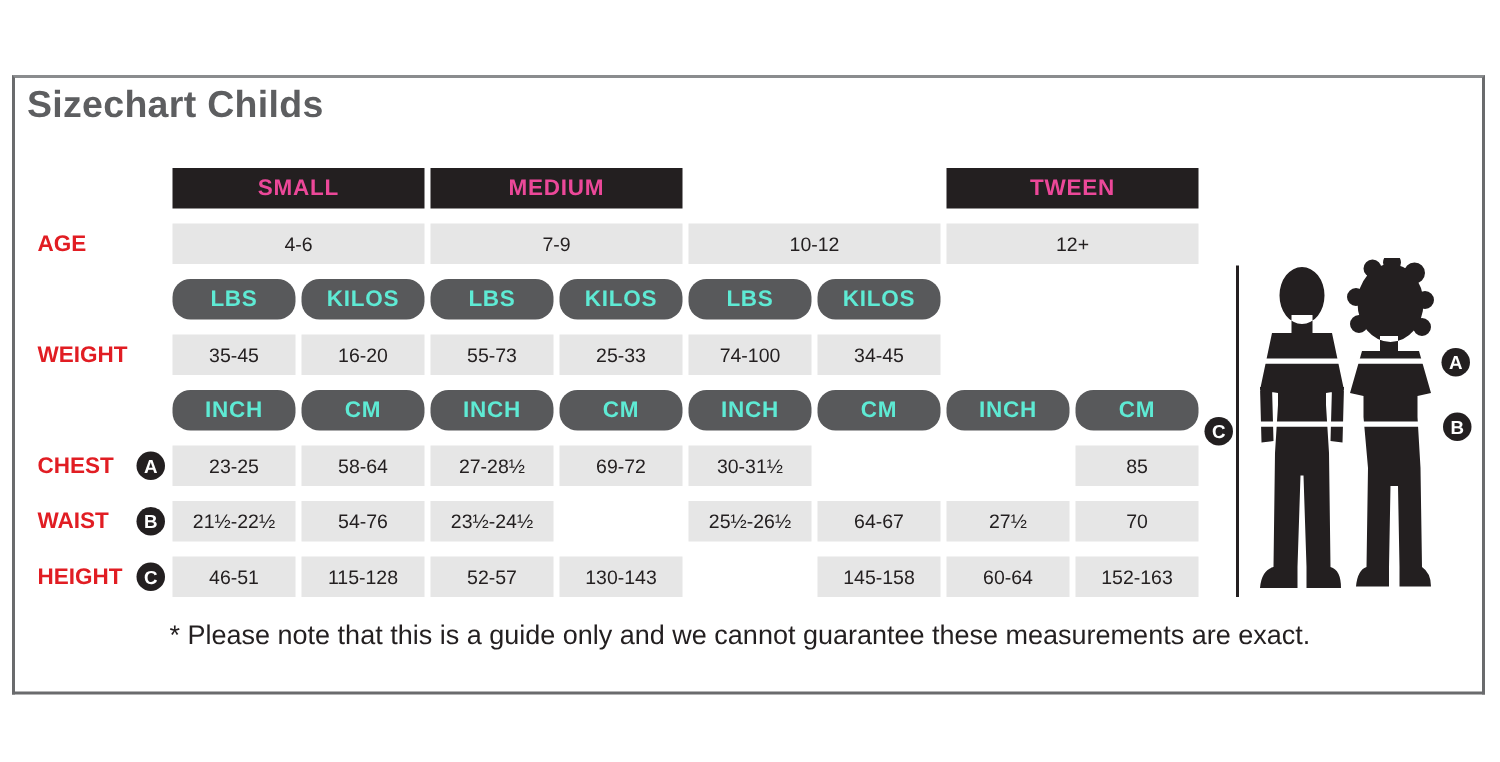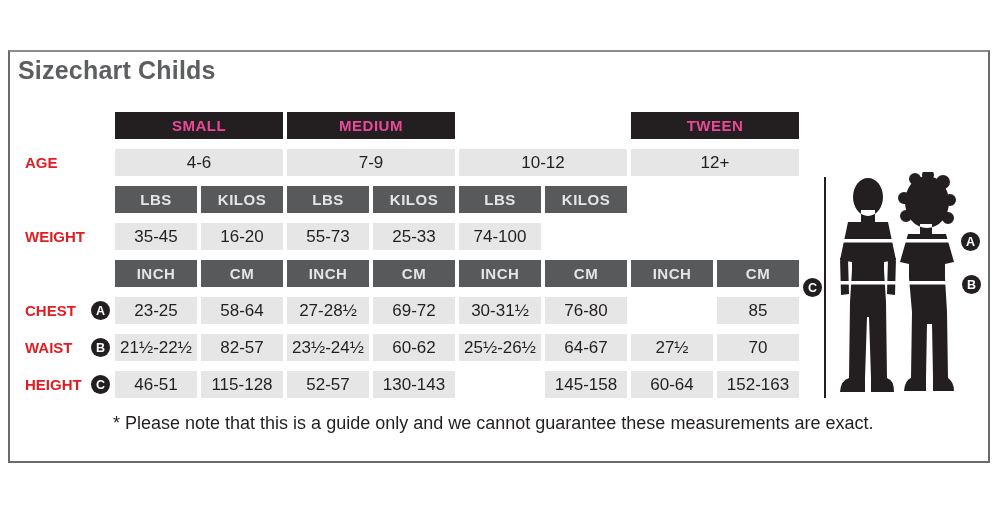--- a/index.html
+++ b/index.html
@@ -19,23 +19,23 @@
 
   .page-title{position:absolute;left:18px;top:56px;font-size:25px;font-weight:bold;
               color:var(--title-gray);letter-spacing:0.2px;}
 
   .grid{position:absolute;left:16px;top:112px;display:grid;
         grid-template-columns:95px repeat(8,82px);
         grid-auto-rows:27px;gap:10px 4px;}
 
   .sh{background:var(--header-black);color:#ec4899;font-size:15px;font-weight:bold;
       display:flex;align-items:center;justify-content:center;letter-spacing:0.5px;}
-  .uh{background:var(--unit-gray);color:#e5e5e5;font-size:15px;font-weight:bold;
-      display:flex;align-items:center;justify-content:center;letter-spacing:0.5px;}
-  .cv{background:var(--cell-gray);color:var(--header-black);font-size:17px;
+  .uh{background:var(--unit-gray);color:#5eead4;font-size:15px;font-weight:bold;
+      display:flex;align-items:center;justify-content:center;letter-spacing:0.5px;border-radius:12px;}
+  .cv{background:var(--cell-gray);color:var(--header-black);font-size:13px;
       display:flex;align-items:center;justify-content:center;}
   .lab{color:var(--accent-red);font-size:15px;font-weight:bold;
        display:flex;align-items:center;padding-left:9px;}
   .bdg{width:19px;height:19px;border-radius:50%;background:var(--header-black);
        color:#fff;font-size:12.5px;font-weight:bold;display:flex;align-items:center;
        justify-content:center;flex:0 0 auto;}
   .lab .bdg{margin-left:auto;margin-right:1px;}
 
   .footnote{position:absolute;left:113px;top:413px;font-size:18px;color:var(--header-black);}
 
@@ -75,50 +75,49 @@
     <div class="uh" style="grid-area:3/7">KILOS</div>
 
     <div class="lab" style="grid-area:4/1">
         <span>WEIGHT</span>
       </div>
     <div class="cv" style="grid-area:4/2">35-45</div>
     <div class="cv" style="grid-area:4/3">16-20</div>
     <div class="cv" style="grid-area:4/4">55-73</div>
     <div class="cv" style="grid-area:4/5">25-33</div>
     <div class="cv" style="grid-area:4/6">74-100</div>
+    <div class="cv" style="grid-area:4/7">34-45</div>
 
     <div class="uh" style="grid-area:5/2">INCH</div>
     <div class="uh" style="grid-area:5/3">CM</div>
     <div class="uh" style="grid-area:5/4">INCH</div>
     <div class="uh" style="grid-area:5/5">CM</div>
     <div class="uh" style="grid-area:5/6">INCH</div>
     <div class="uh" style="grid-area:5/7">CM</div>
     <div class="uh" style="grid-area:5/8">INCH</div>
     <div class="uh" style="grid-area:5/9">CM</div>
 
     <div class="lab" style="grid-area:6/1">
       <span>CHEST</span>
       <span class="bdg">A</span>
     </div>
     <div class="cv" style="grid-area:6/2">23-25</div>
     <div class="cv" style="grid-area:6/3">58-64</div>
     <div class="cv" style="grid-area:6/4">27-28½</div>
     <div class="cv" style="grid-area:6/5">69-72</div>
     <div class="cv" style="grid-area:6/6">30-31½</div>
-    <div class="cv" style="grid-area:6/7">76-80</div>
     <div class="cv" style="grid-area:6/9">85</div>
 
     <div class="lab" style="grid-area:7/1">
       <span>WAIST</span>
       <span class="bdg">B</span>
     </div>
     <div class="cv" style="grid-area:7/2">21½-22½</div>
-    <div class="cv" style="grid-area:7/3">82-57</div>
+    <div class="cv" style="grid-area:7/3">54-76</div>
     <div class="cv" style="grid-area:7/4">23½-24½</div>
-    <div class="cv" style="grid-area:7/5">60-62</div>
     <div class="cv" style="grid-area:7/6">25½-26½</div>
     <div class="cv" style="grid-area:7/7">64-67</div>
     <div class="cv" style="grid-area:7/8">27½</div>
     <div class="cv" style="grid-area:7/9">70</div>
 
     <div class="lab" style="grid-area:8/1">
       <span>HEIGHT</span>
       <span class="bdg">C</span>
     </div>
     <div class="cv" style="grid-area:8/2">46-51</div>

